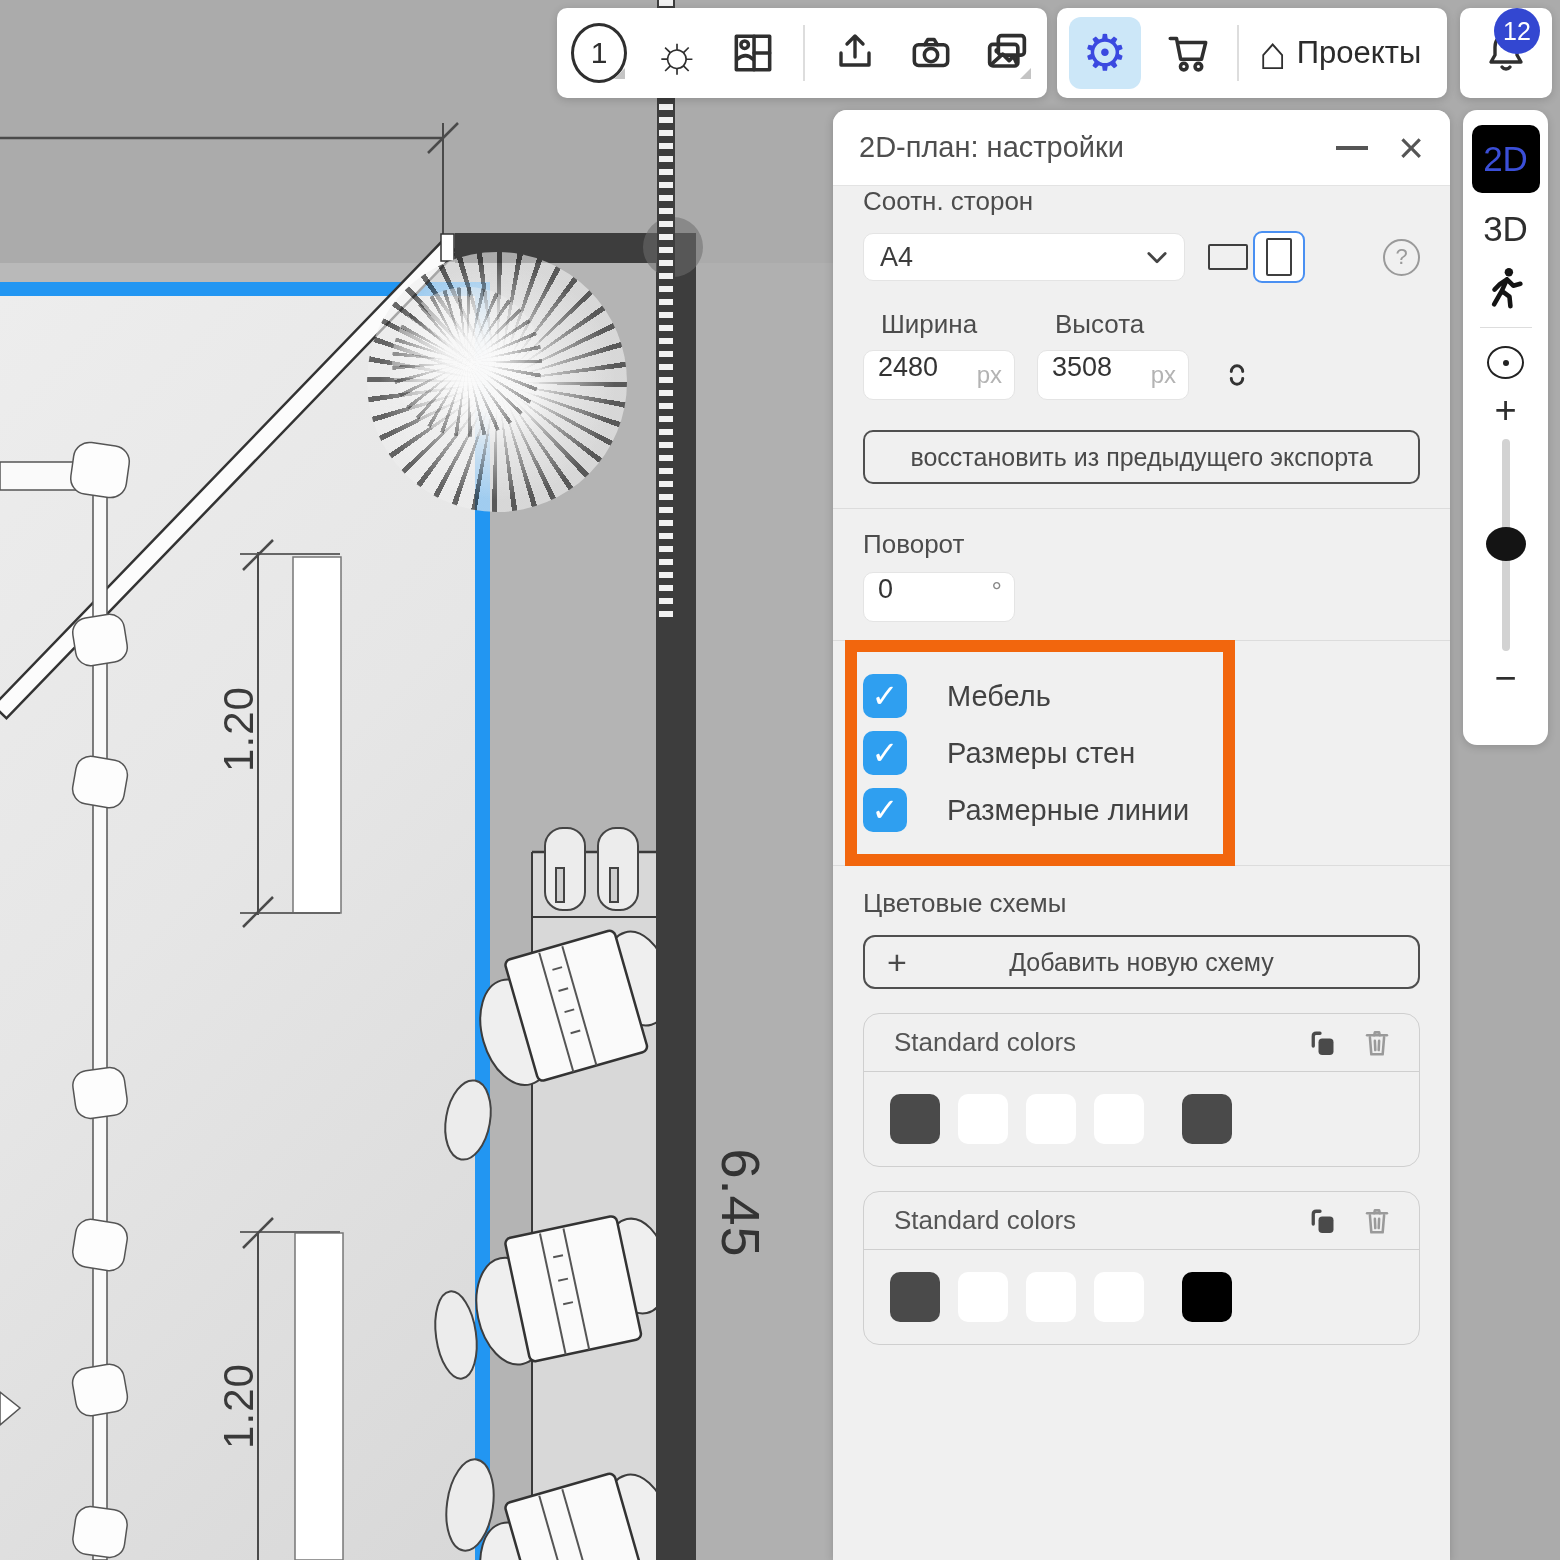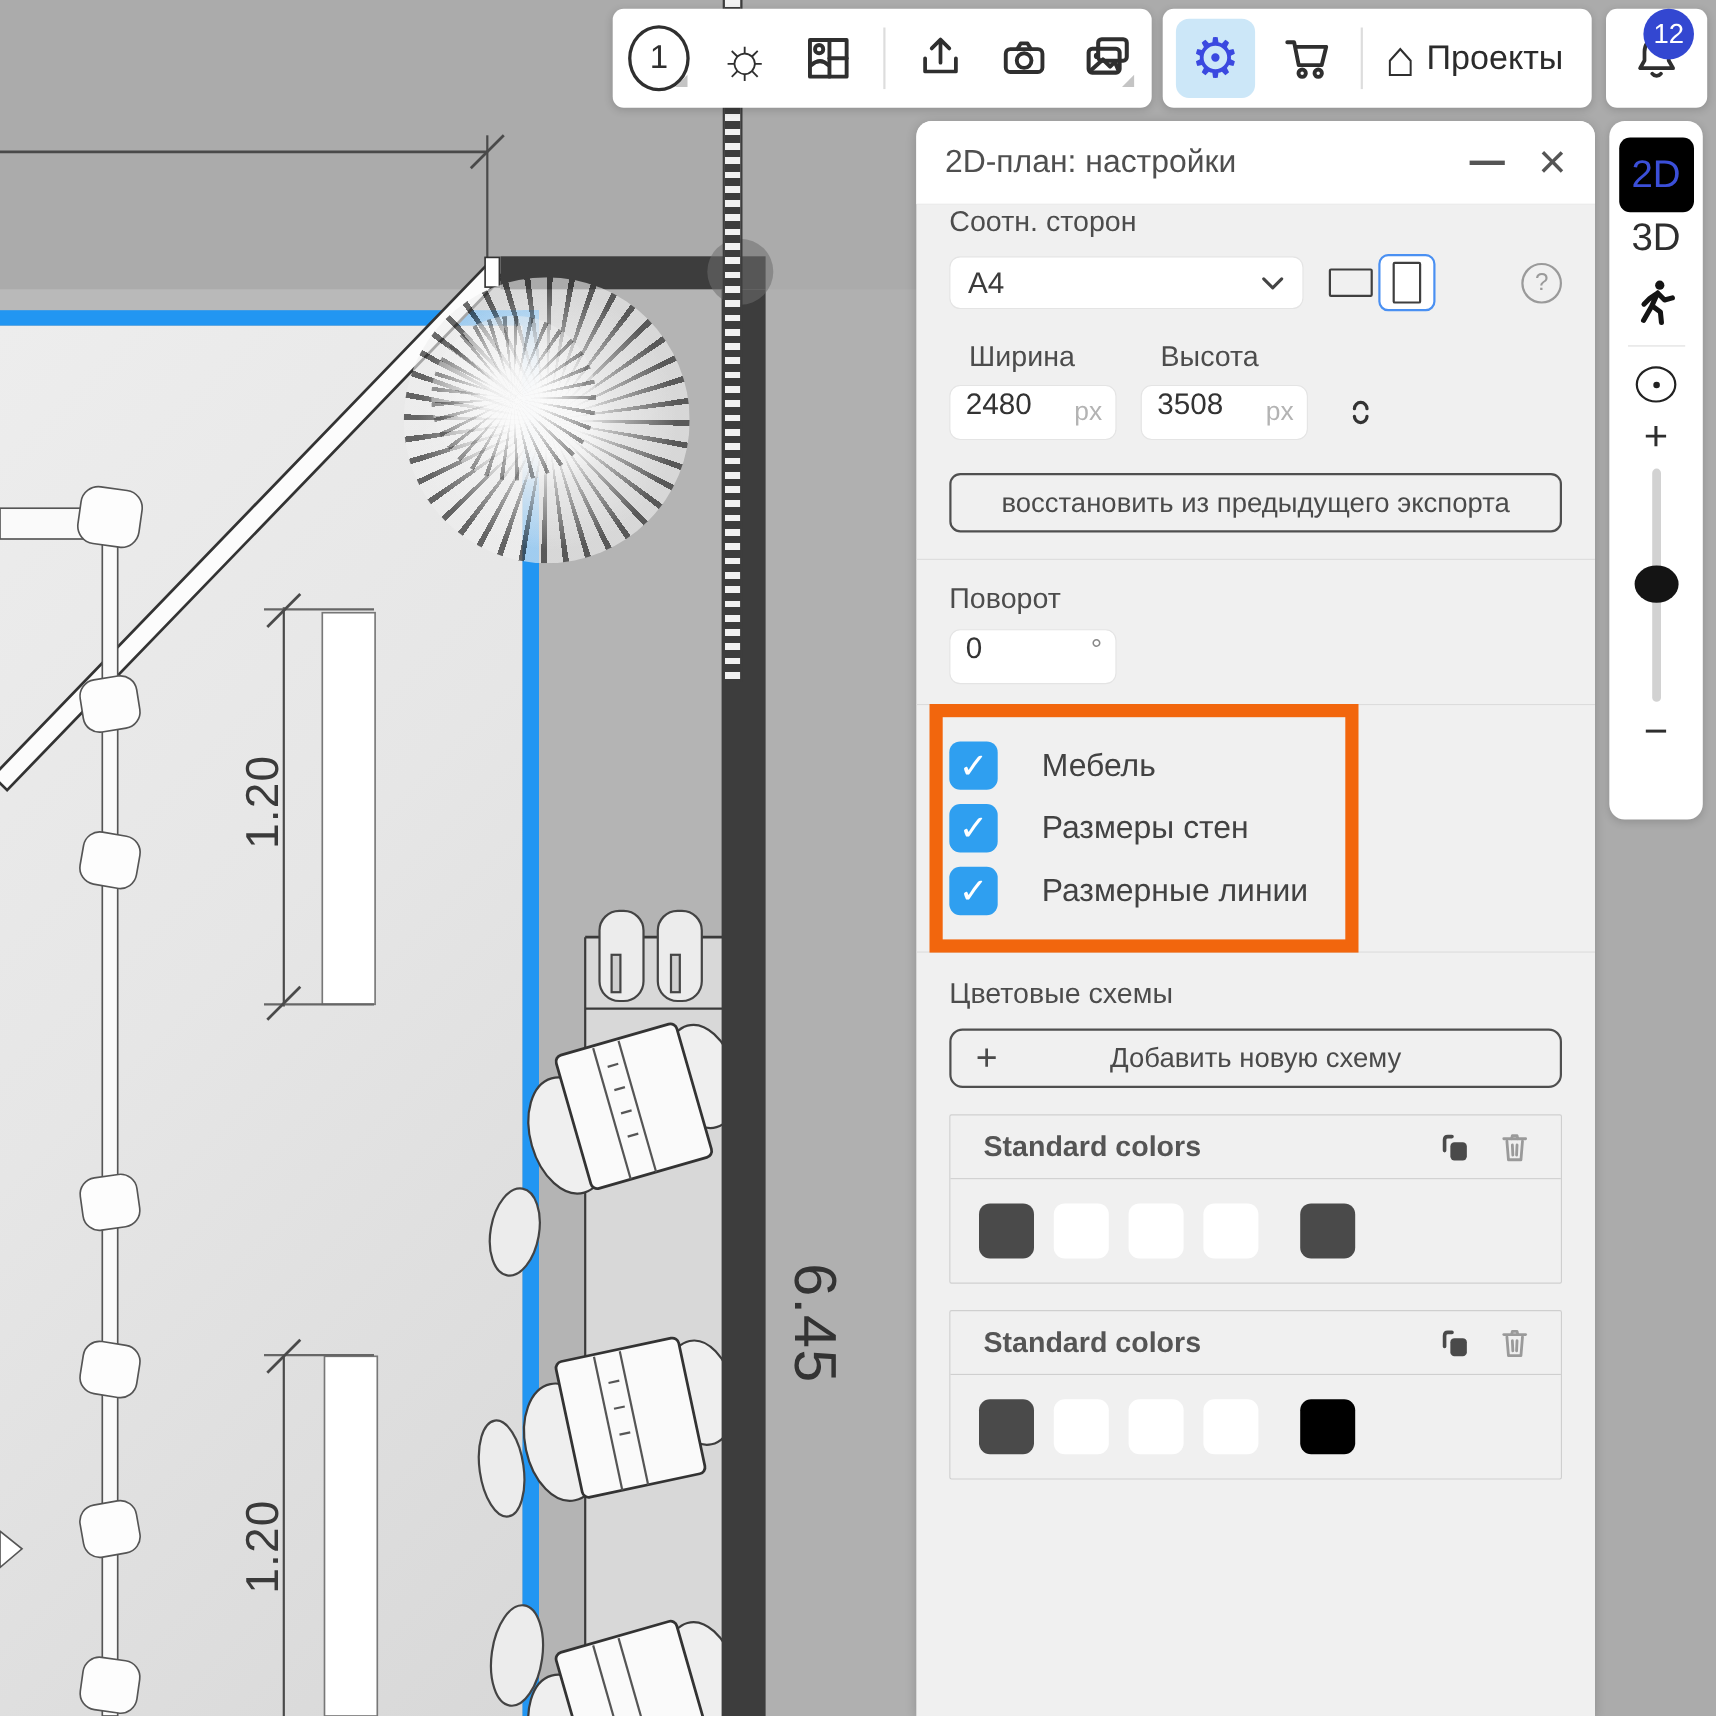--- a/index.html
+++ b/index.html
@@ -82,34 +82,34 @@
         font-size:25px;color:#4a4a4a;cursor:pointer;background:transparent;}
   .hr-bleed{margin:24px -30px 0;border-top:1px solid #dcdcdc;}
   .options-wrap{margin:18px -30px 0;border-top:1px solid #dcdcdc;border-bottom:1px solid #dcdcdc;}
   .orange-box{margin:-1px 0 -1px 12px;width:390px;box-sizing:border-box;border:12px solid #f2660d;padding:9px 6px;}
   .chk-row{display:flex;align-items:center;gap:20px;margin:13px 0;cursor:pointer;}
   .chk{width:44px;height:44px;border-radius:10px;background:#2f9ff0;display:flex;align-items:center;justify-content:center;
        color:#fff;font-size:32px;font-weight:bold;}
   .chk-lbl{font-size:29px;color:#424242;margin-left:20px;}
   .add-btn{position:relative;border-radius:12px;}
   .add-plus{position:absolute;left:22px;font-size:34px;color:#4a4a4a;}
-  .scheme-card{margin-top:24px;border:1.5px solid #cfcfcf;border-radius:2px;font-weight:bold;}
+  .scheme-card{margin-top:24px;border:1.5px solid #cfcfcf;border-radius:16px;}
   .card-head{height:58px;display:flex;align-items:center;padding:0 22px 0 30px;border-bottom:1.5px solid #cfcfcf;box-sizing:border-box;}
   .card-title{font-size:26px;color:#555;flex:1;}
   .icon-btn{width:40px;height:40px;display:flex;align-items:center;justify-content:center;cursor:pointer;margin-left:14px;}
   .swatch-row{display:flex;align-items:center;gap:18px;padding:22px 26px;}
   .swatch{width:50px;height:50px;border-radius:10px;cursor:pointer;}
   .swatch.gap{margin-left:20px;}
 
   
   .vbar{left:1463px;top:110px;width:85px;height:635px;background:#fff;border-radius:14px;
         box-shadow:0 2px 8px rgba(0,0,0,.16);display:flex;flex-direction:column;align-items:center;}
   .mode2d{margin-top:15px;width:68px;height:68px;border-radius:10px;background:#000000;color:#3b4fd8;
           display:flex;align-items:center;justify-content:center;font-size:35px;cursor:pointer;}
-  .mode3d{margin-top:3px;font-size:35px;color:#2e2e2e;cursor:pointer;}
+  .mode3d{margin-top:16px;font-size:35px;color:#2e2e2e;cursor:pointer;}
   .walk{margin-top:16px;cursor:pointer;}
   .sb-div{margin-top:16px;width:52px;border-top:1.5px solid #ddd;}
   .target{margin-top:18px;width:37px;height:33px;border:2.5px solid #222;border-radius:50%;position:relative;cursor:pointer;box-sizing:border-box;}
   .target::after{content:"";position:absolute;left:50%;top:50%;width:6px;height:6px;margin:-3px 0 0 -3px;border-radius:50%;background:#222;}
   .zoom-sym{font-size:38px;color:#2e2e2e;cursor:pointer;line-height:1;}
   .zplus{margin-top:12px;}
   .slider{position:relative;margin-top:10px;width:40px;height:212px;cursor:pointer;}
   .slider .track{position:absolute;left:50%;top:0;width:8px;height:100%;margin-left:-4px;background:#d2d2d2;border-radius:4px;}
   .slider .knob{position:absolute;left:50%;top:88px;width:40px;height:34px;margin-left:-20px;border-radius:50%;background:#141414;}
   .zminus{margin-top:8px;margin-bottom:10px;}

